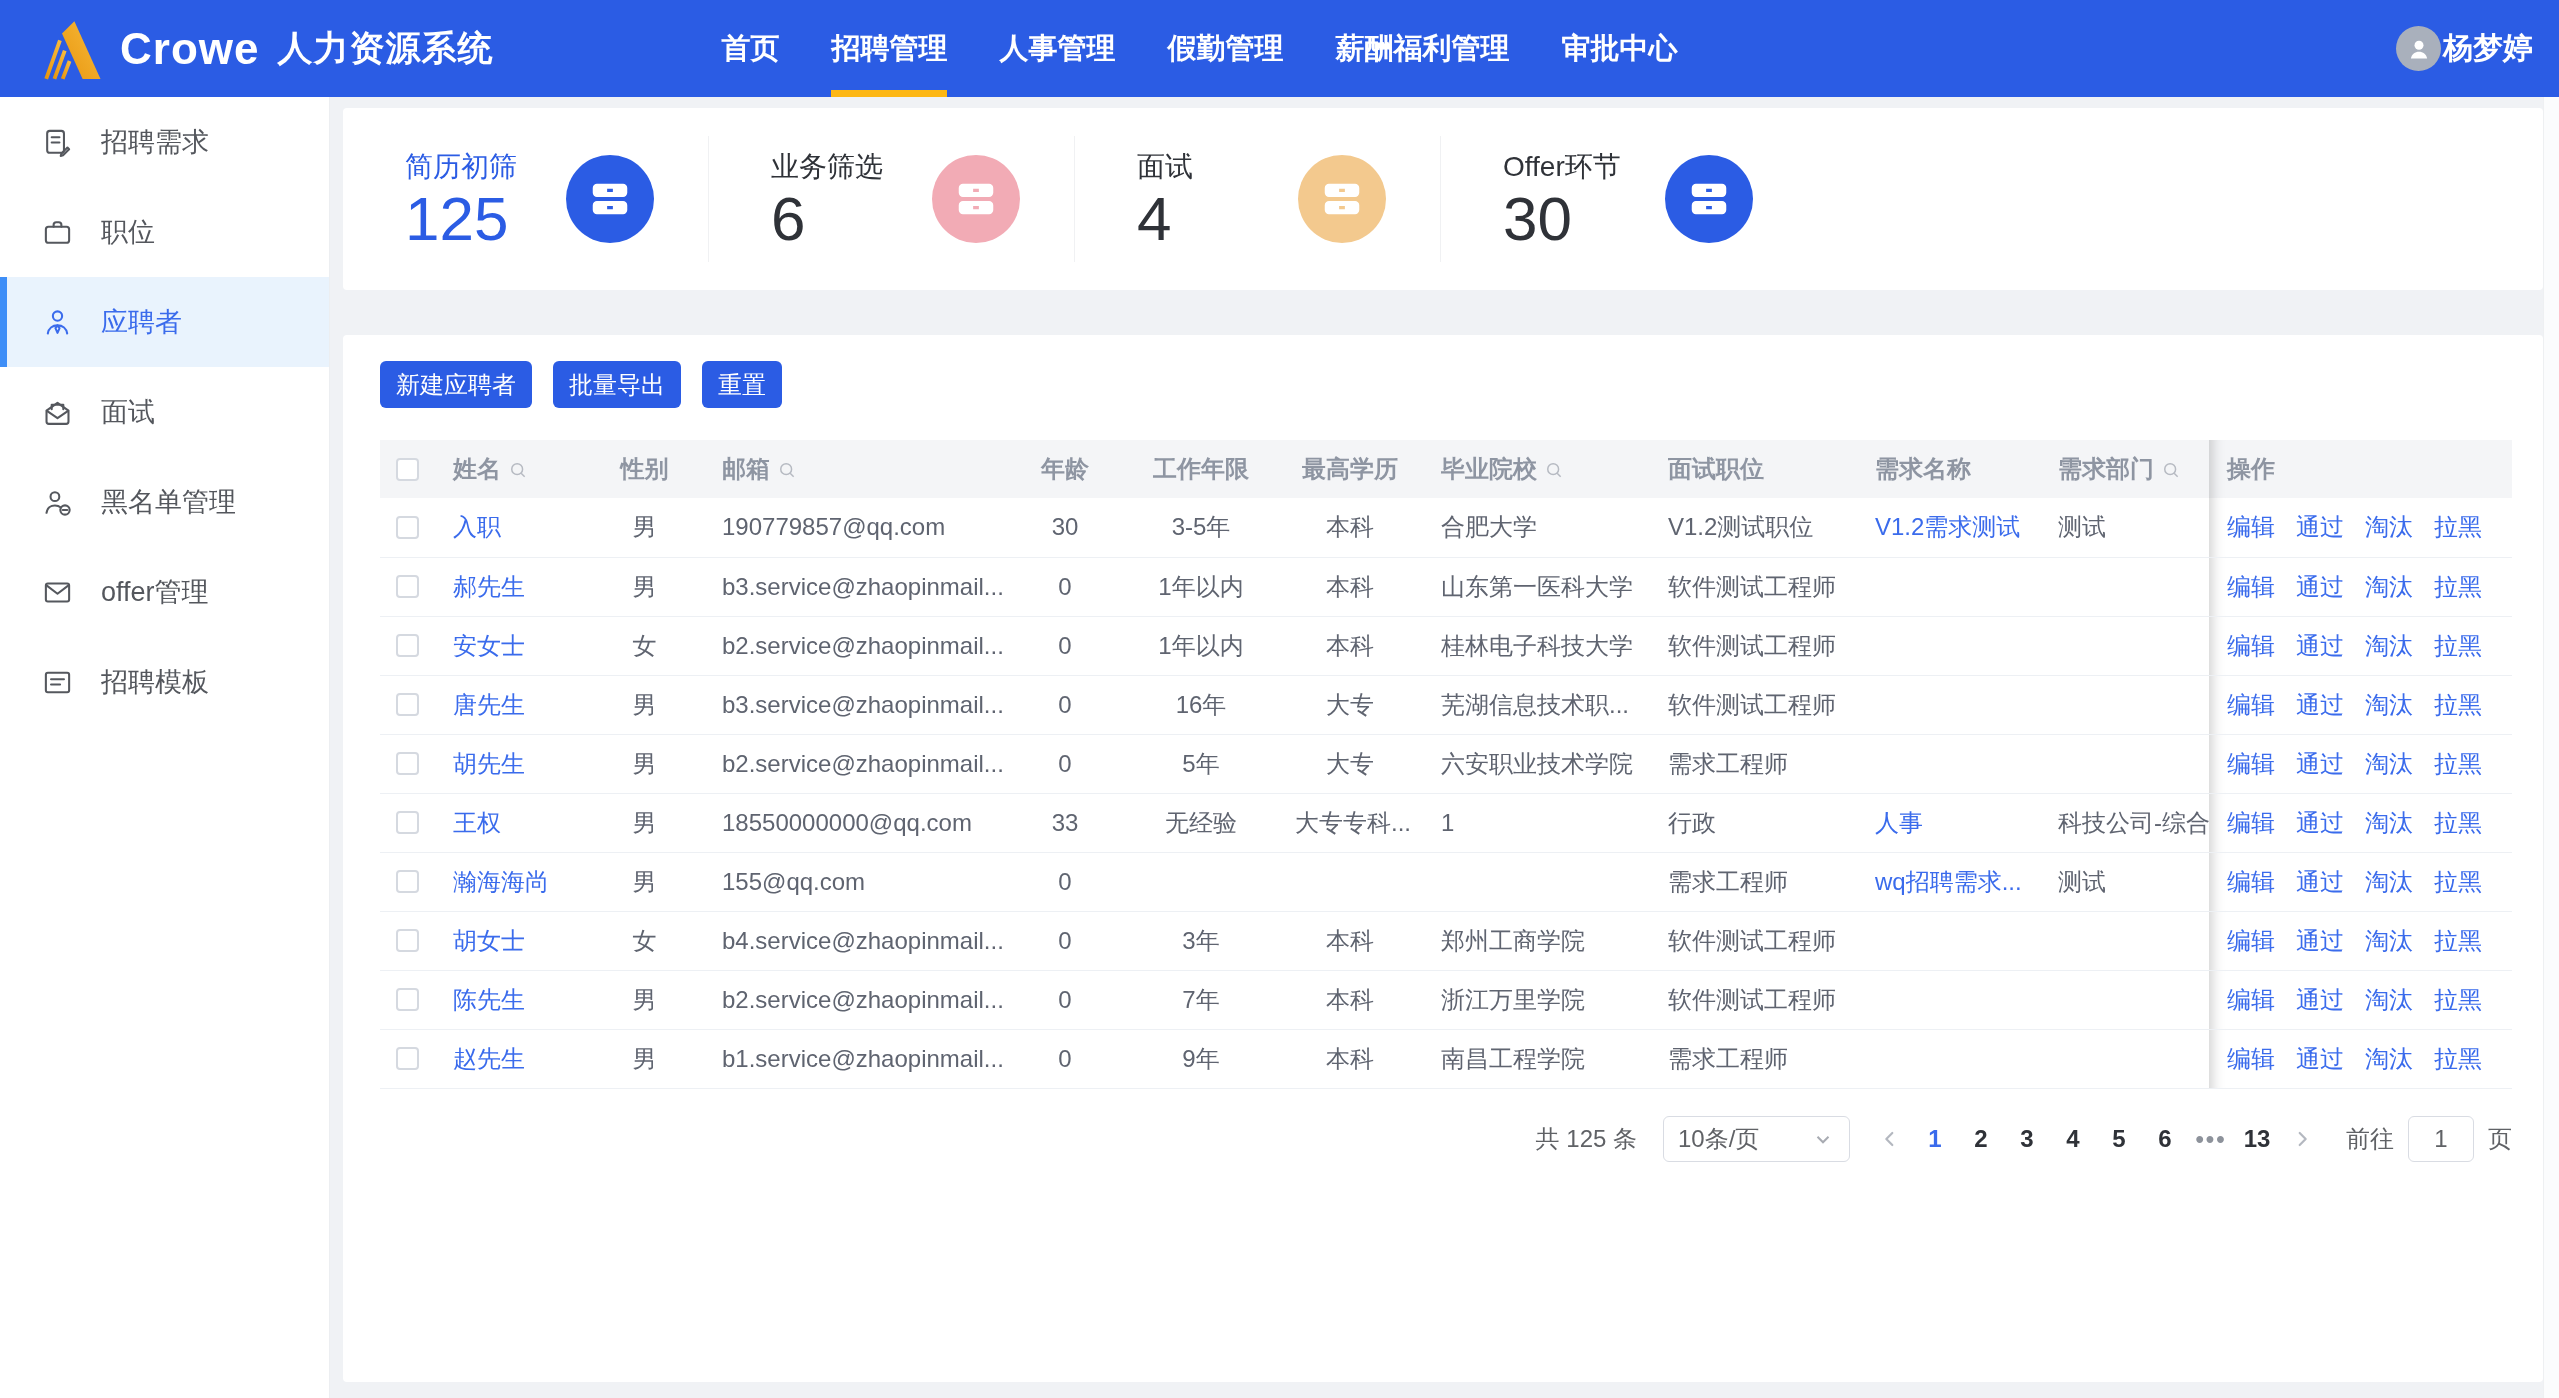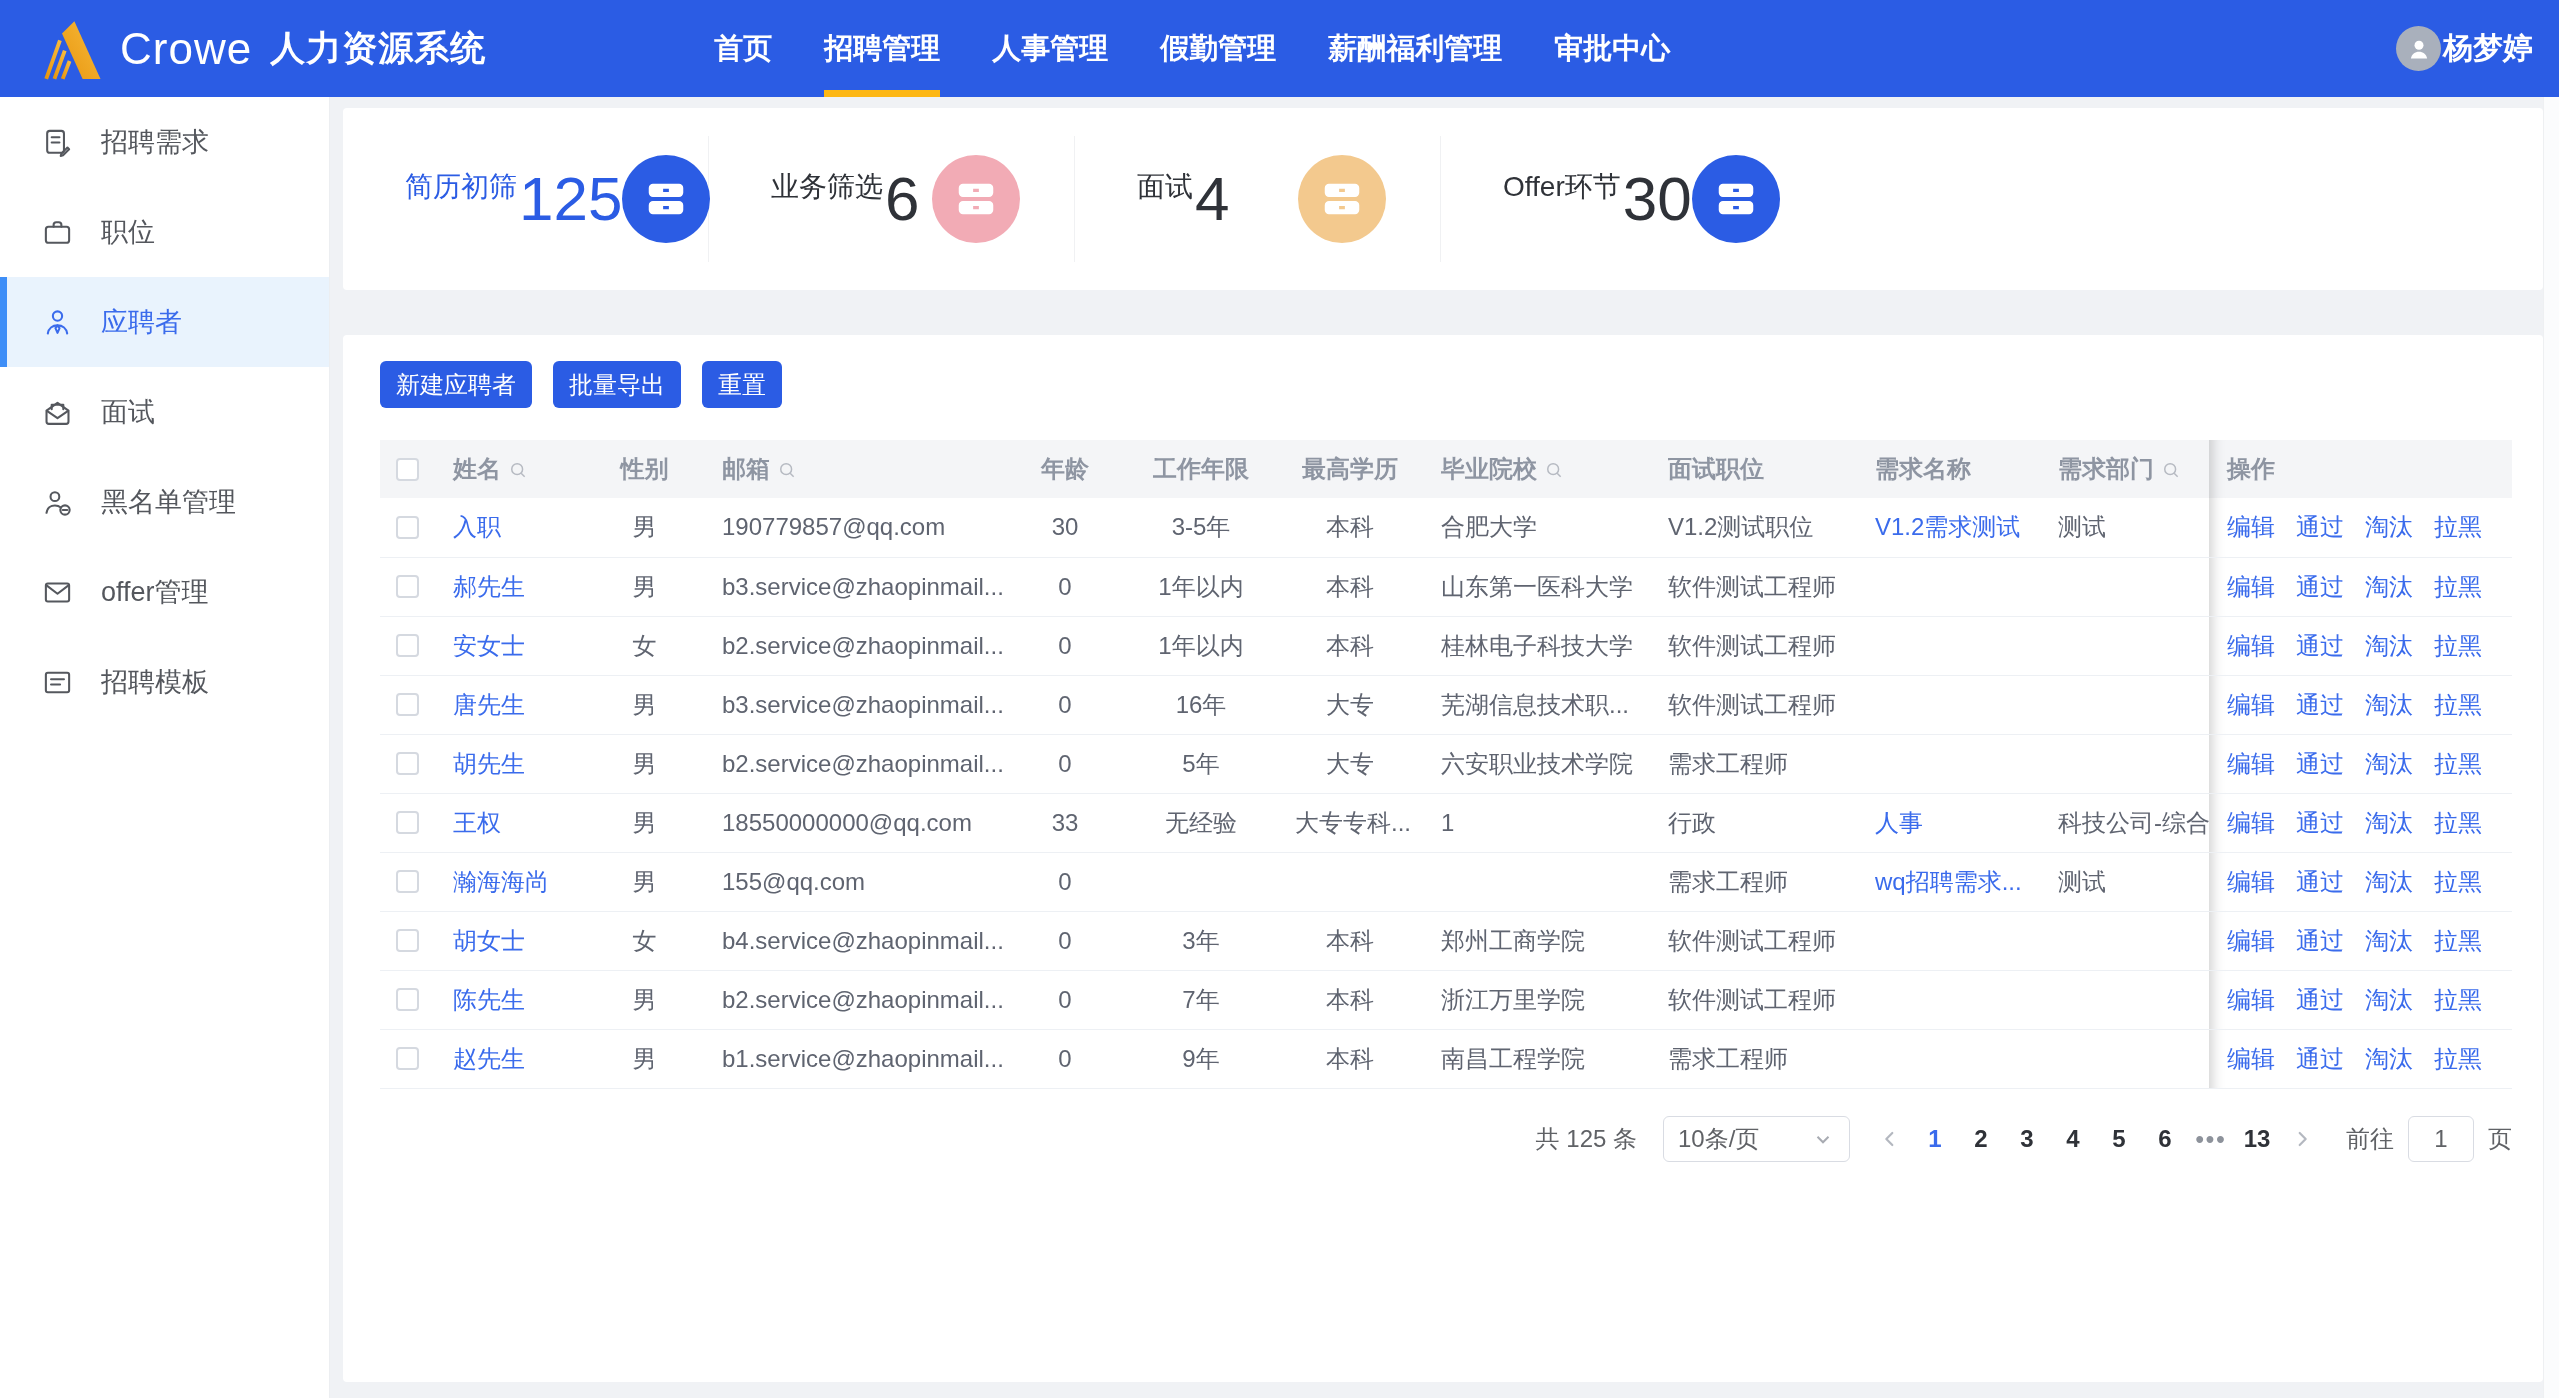--- a/index.html
+++ b/index.html
@@ -10,21 +10,21 @@
   }
   svg { display:block; }
 
   
   .navbar {
     position:absolute; top:0; left:0; right:0; height:97px;
     background:#2b5ce4; display:flex; align-items:center; z-index:5;
   }
   .brand { display:flex; align-items:center; margin-left:40px; }
   .brand-logo { width:66px; height:64px; }
-  .brand-name { color:#fff; font-size:44px; font-weight:400; letter-spacing:1px; margin-left:14px; }
+  .brand-name { color:#fff; font-size:44px; font-weight:700; letter-spacing:1px; margin-left:14px; }
   .brand-product { color:#fff; font-size:35px; font-weight:700; margin-left:18px; letter-spacing:1px;font-family:Liberation Mono, monospace; }
   .nav { display:flex; gap:52px; margin-left:228px; height:97px; }
   .nav-item {
     position:relative; display:flex; align-items:center; height:97px;
     color:#fff; font-size:29px; font-weight:600; cursor:pointer; white-space:nowrap;
   }
   .nav-item.active::after {
     content:""; position:absolute; left:0; right:0; bottom:0; height:7px; background:#fdb714;
   }
   .user { margin-left:auto; margin-right:26px; display:flex; align-items:center; gap:2px; }
@@ -49,21 +49,21 @@
   
   .content { position:absolute; left:330px; top:97px; right:0; bottom:0; }
   .scroll-strip { position:absolute; top:0; right:0; bottom:0; width:16px; background:#fbfcfd; border-left:1px solid #eef0f2; }
 
   .stats-card {
     position:absolute; left:13px; top:11px; width:2200px; height:182px;
     background:#fff; border-radius:4px; display:flex; align-items:center;
   }
   .stat { width:366px; height:126px; padding:0 54px 0 62px; display:flex; align-items:center; }
   .stat:not(:last-child) { border-right:1px solid #f0f1f3; }
-  .stat-left { display:flex; flex-direction:row; gap:2px; }
+  .stat-left { display:flex; flex-direction:column; gap:2px; }
   .stat-label { font-size:28px; color:#2f3238; white-space:nowrap; }
   .stat-value { font-size:62px; line-height:1; color:#2f3238; }
   .stat.accent .stat-label, .stat.accent .stat-value { color:#2b5ce4; }
   .stat-circle { margin-left:auto; width:88px; height:88px; border-radius:50%; display:flex; align-items:center; justify-content:center; flex:none; }
   .stat-circle svg { width:46px; height:46px; }
 
   .main-card {
     position:absolute; left:13px; top:238px; width:2200px; height:1047px;
     background:#fff; border-radius:4px;
   }

